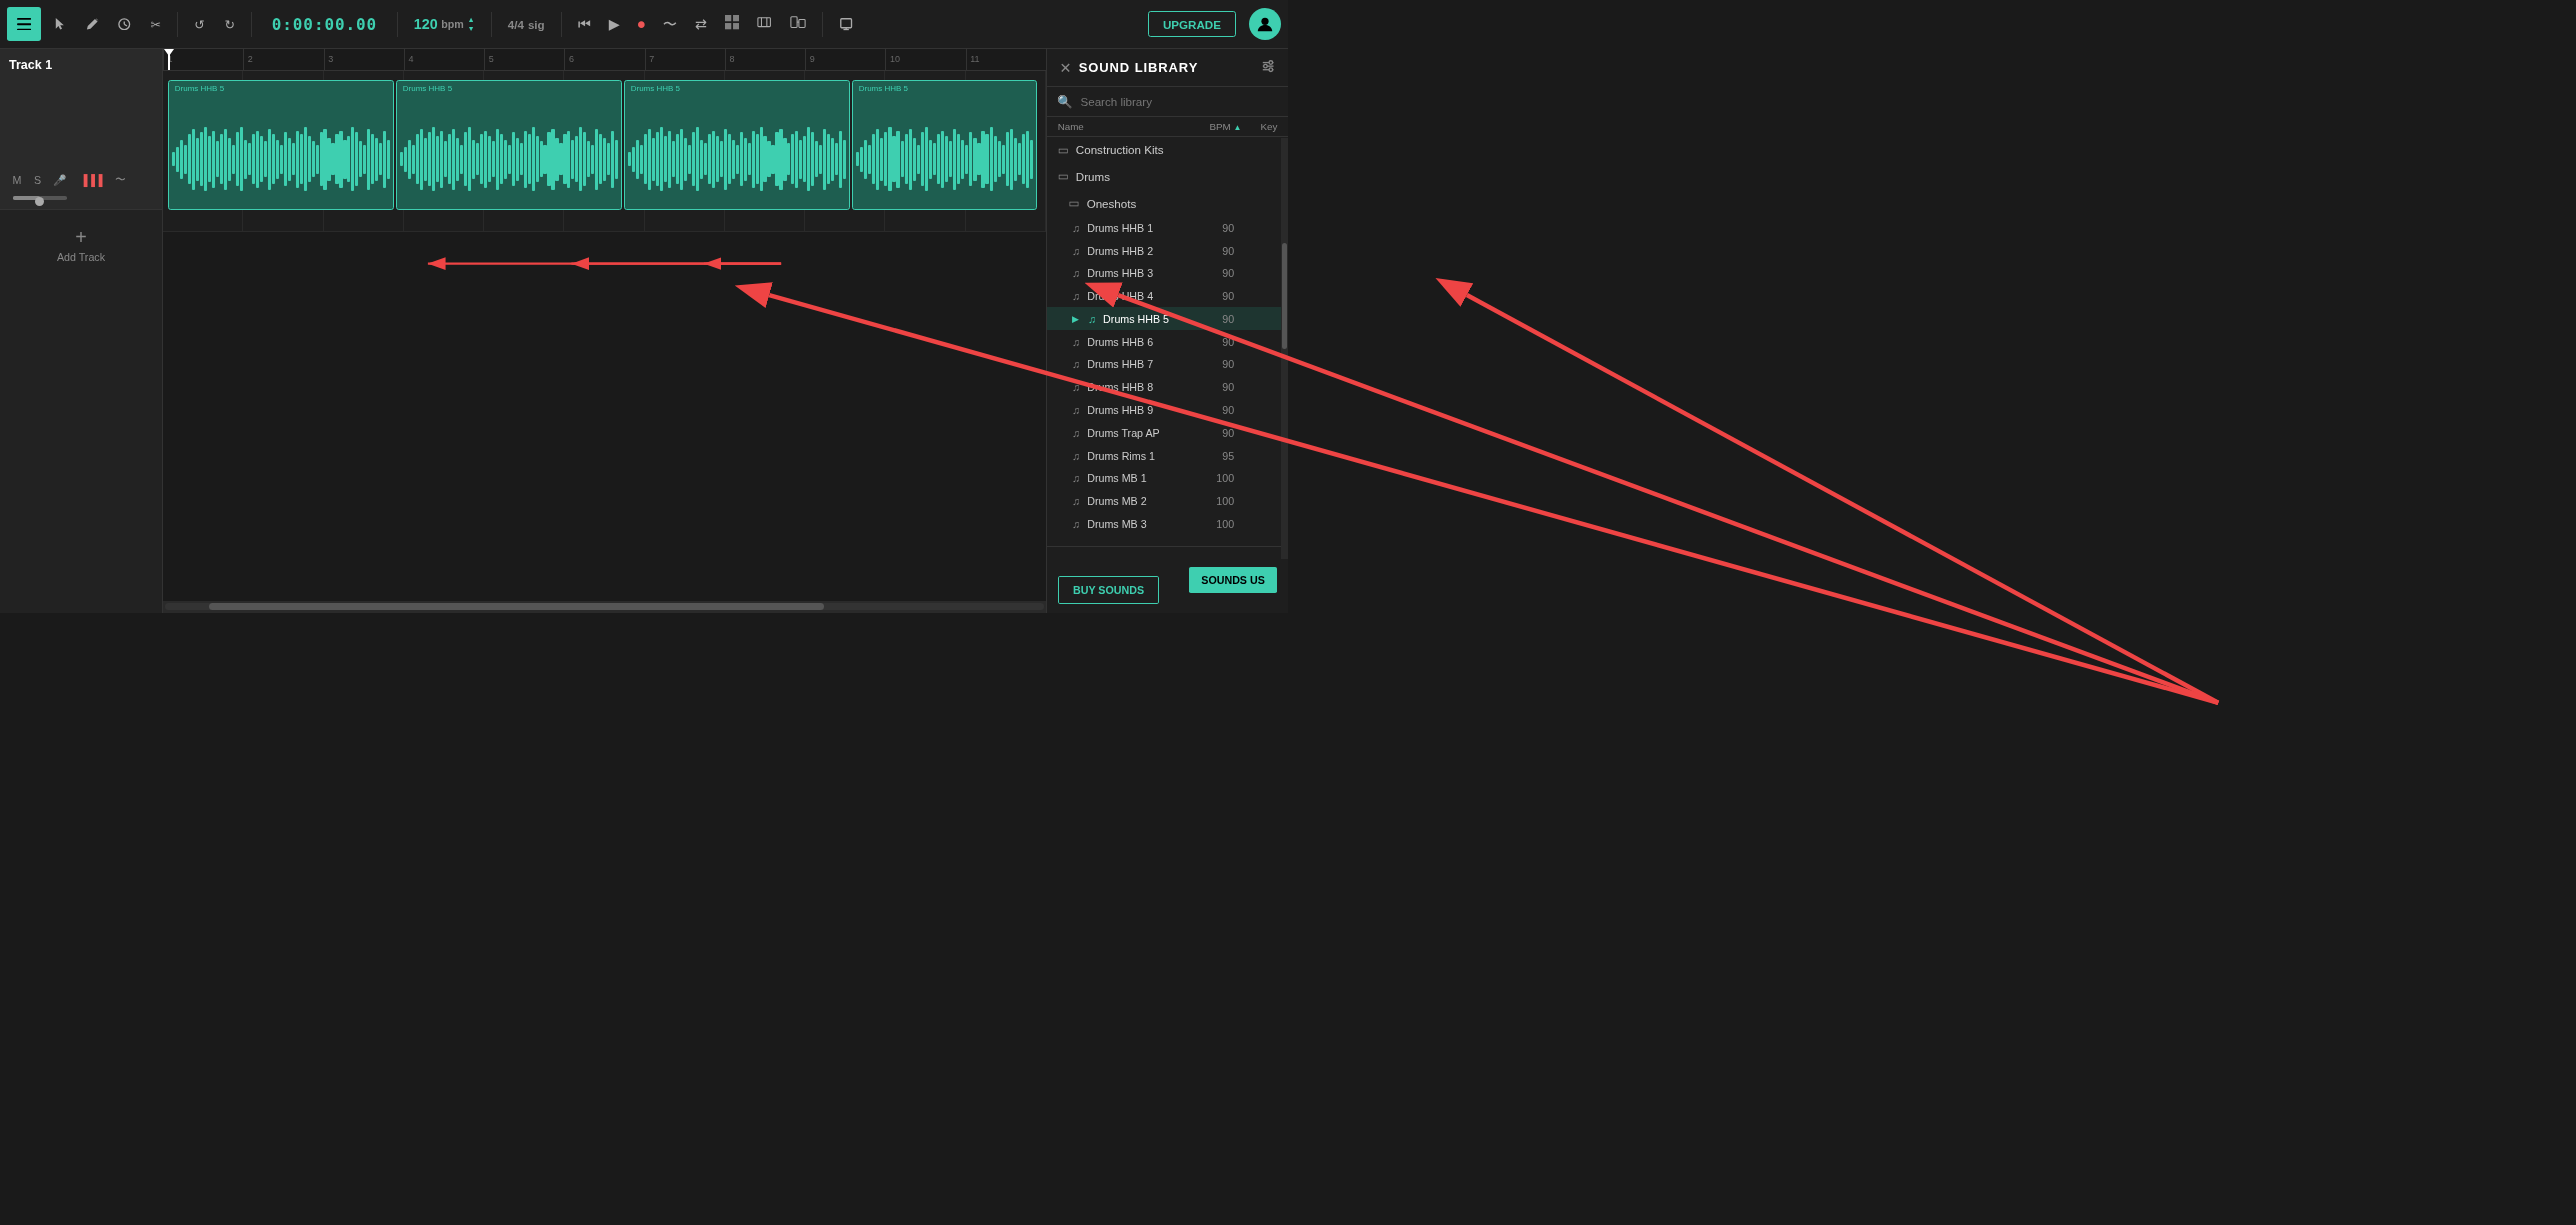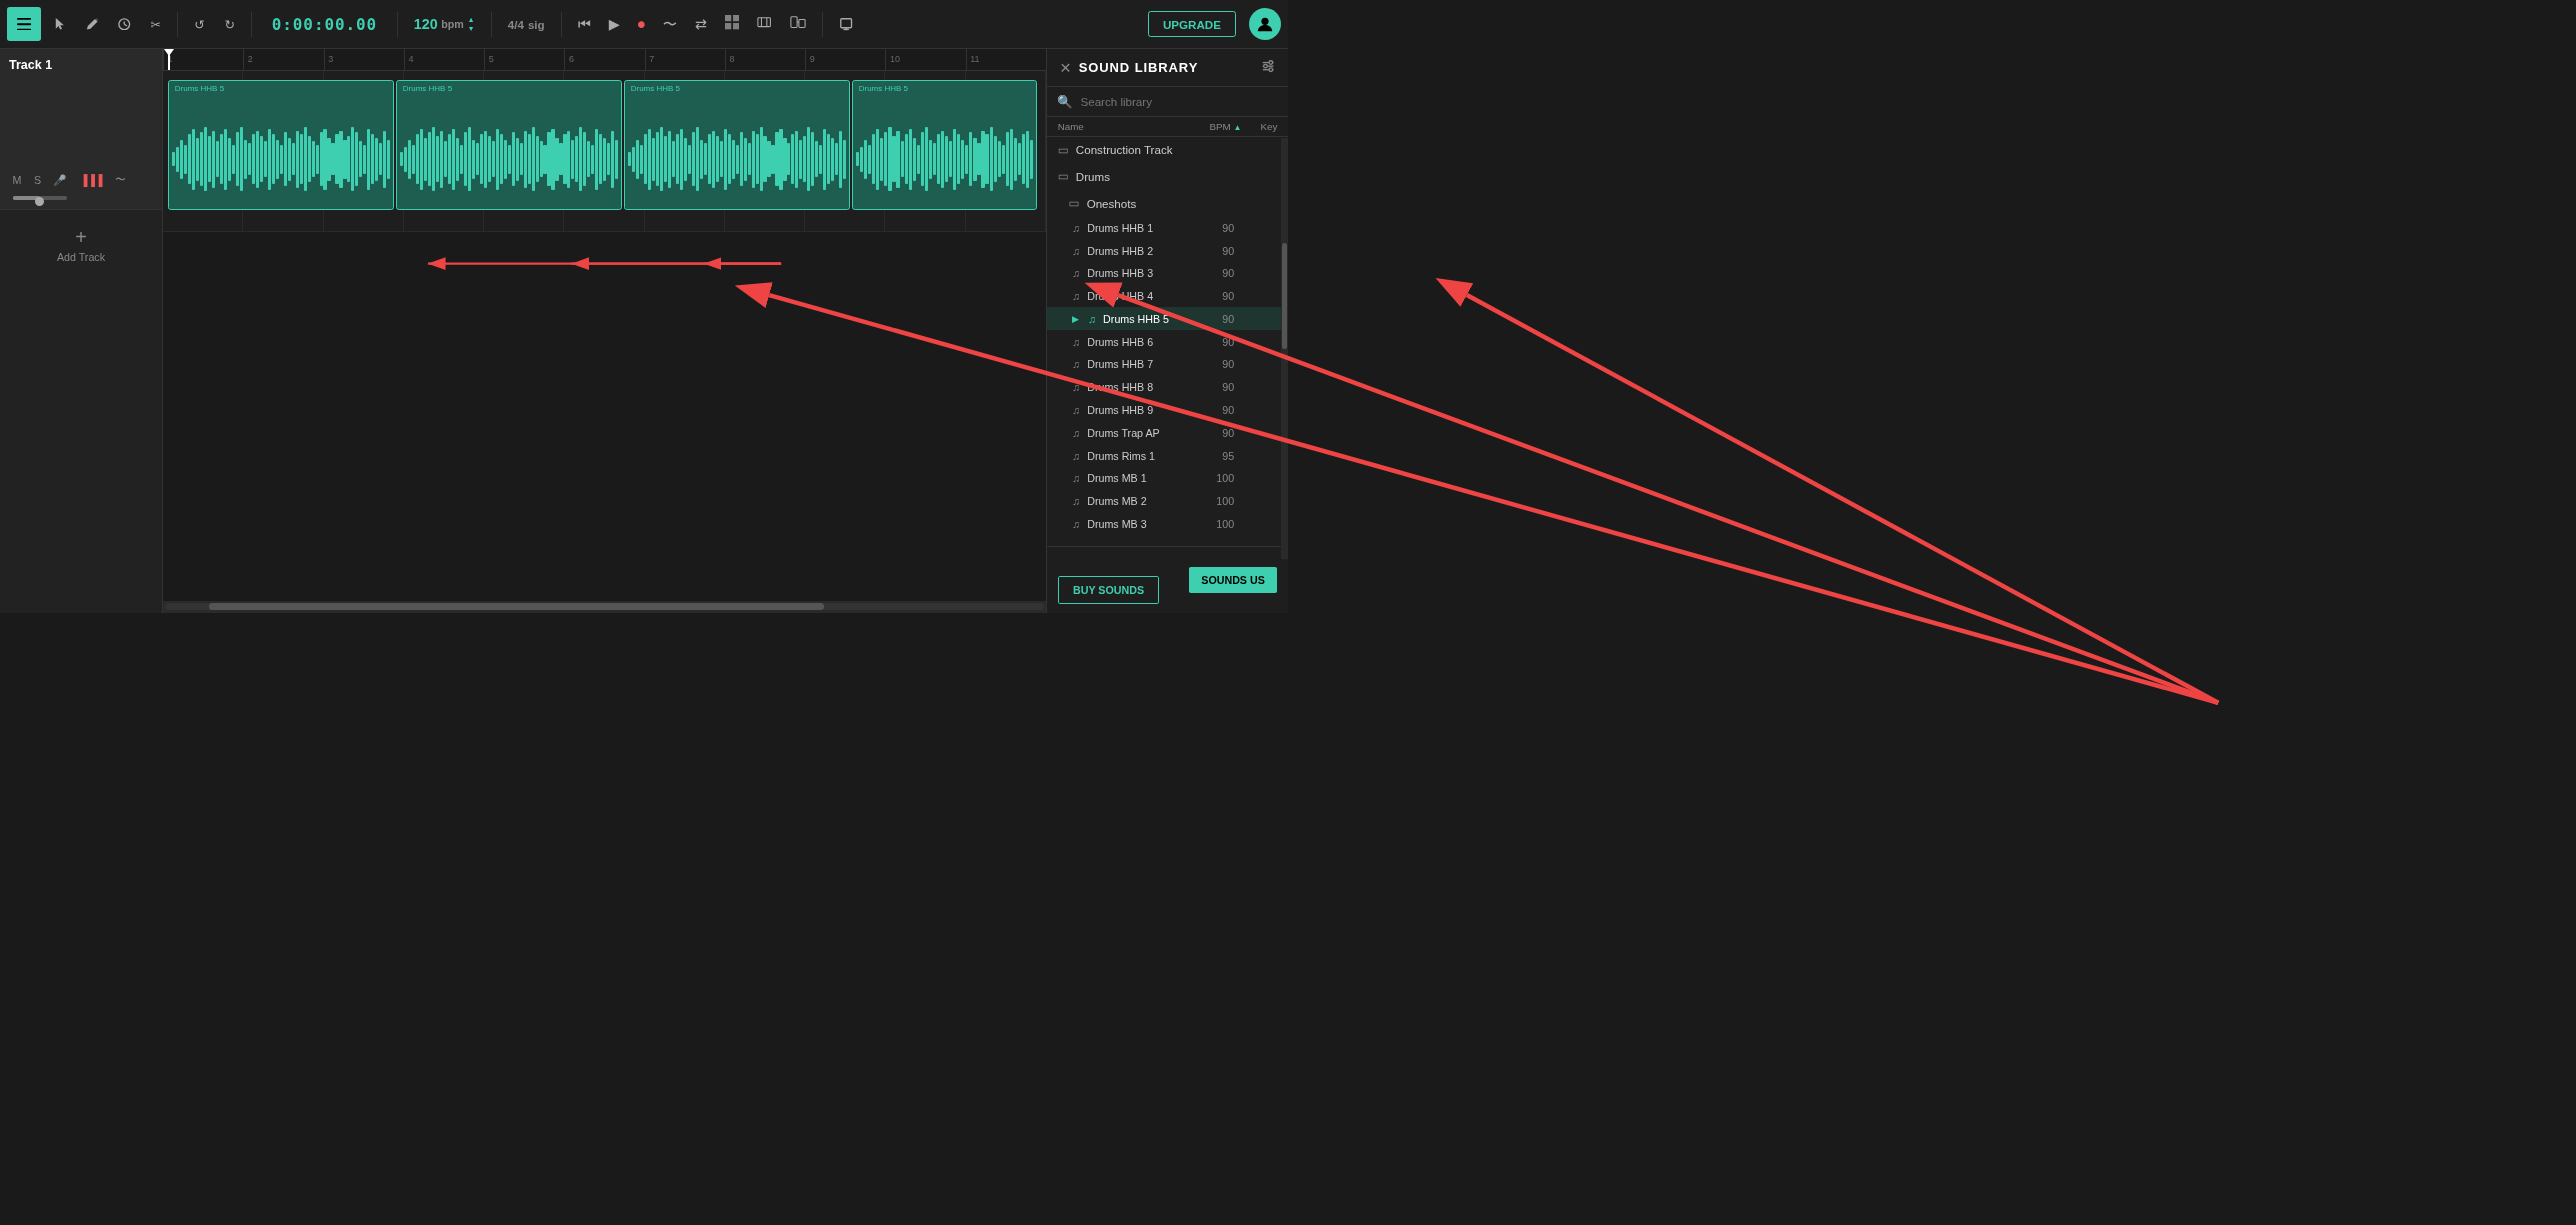--- a/index.html
+++ b/index.html
@@ -1223,21 +1223,21 @@
         <span>BPM</span>
         <span class="col-bpm-arrow">▲</span>
       </span>
       <span class="col-key">Key</span>
     </div>
 
     <div class="library-list">
 
       <div class="lib-folder">
         <span class="folder-icon">▭</span>
-        <span class="folder-name">Construction Track</span>
+        <span class="folder-name">Construction Kits</span>
       </div>
 
       <div class="lib-folder">
         <span class="folder-icon">▭</span>
         <span class="folder-name">Drums</span>
       </div>
 
       <div class="lib-folder" style="padding-left:21.5px;">
         <span class="folder-icon">▭</span>
         <span class="folder-name">Oneshots</span>

